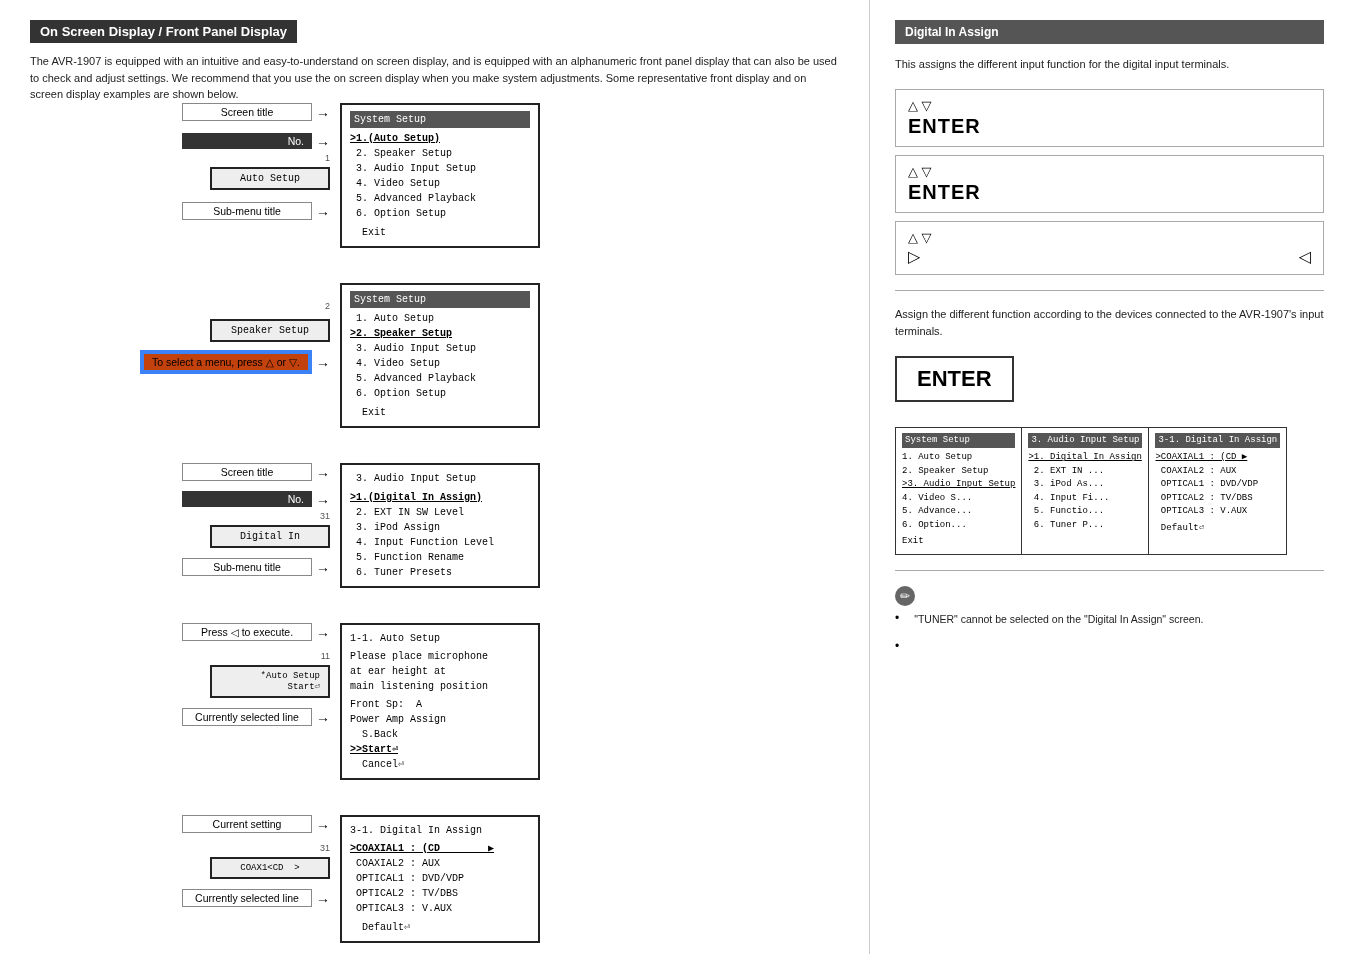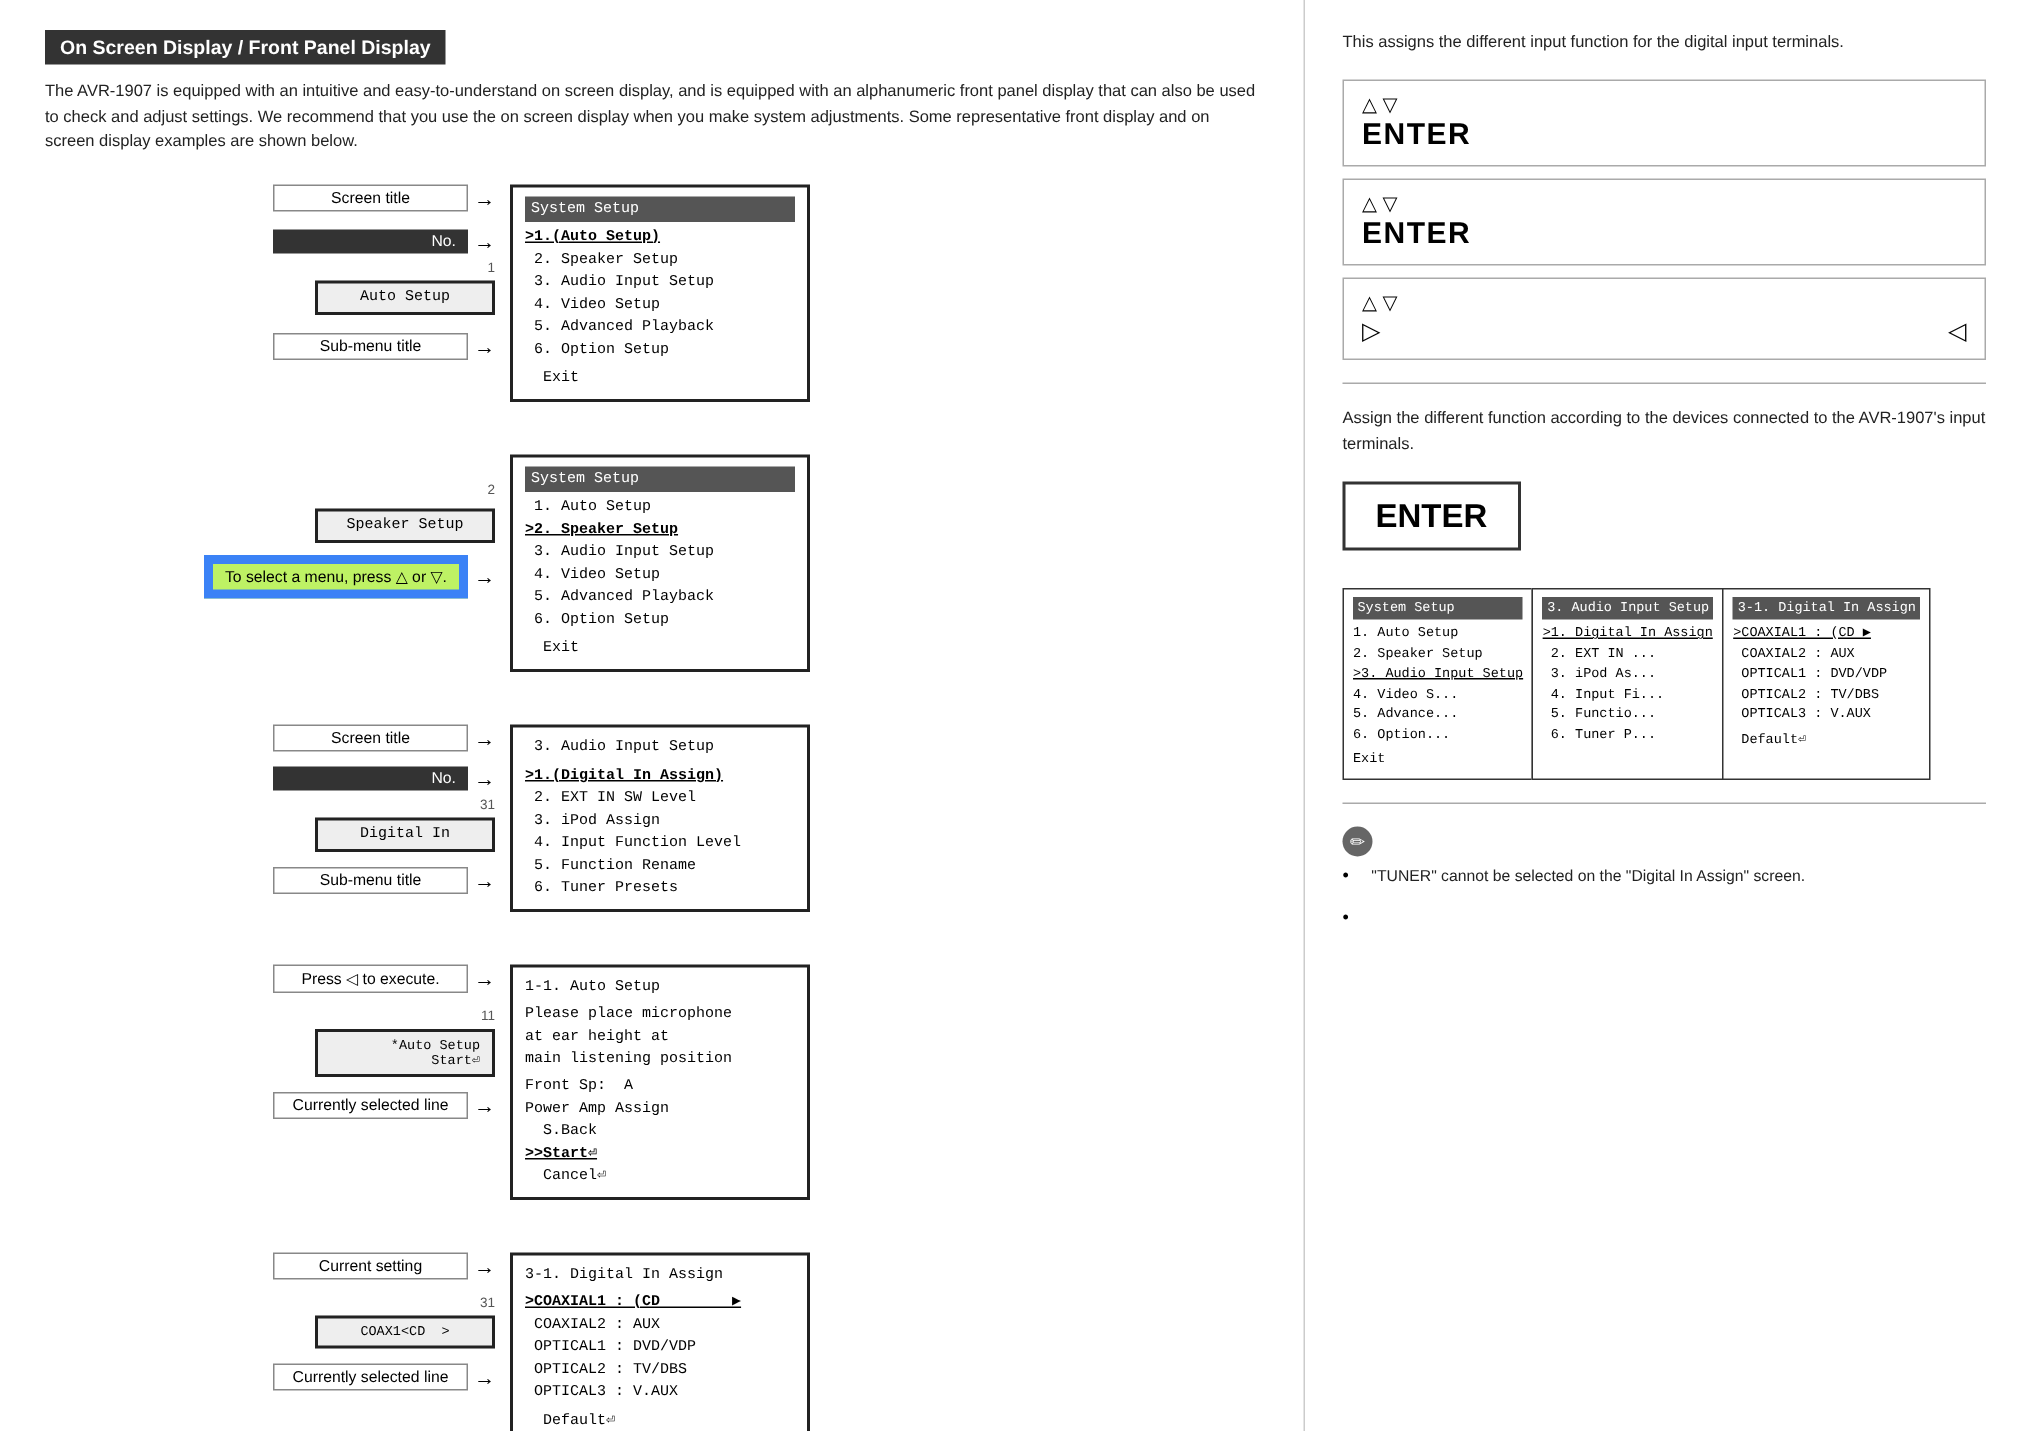--- a/index.html
+++ b/index.html
@@ -34,21 +34,20 @@
       font-size: 13px;
       font-weight: bold;
       margin-bottom: 10px;
       display: inline-block;
       min-width: 200px;
     }
 
     .intro-text {
       font-size: 11px;
       line-height: 1.5;
-      margin-bottom: 20px;
       color: #222;
     }
 
     
     .screen-block {
       background: #fff;
       border: 2px solid #222;
       padding: 6px 8px;
       font-size: 10px;
       font-family: 'Courier New', monospace;
@@ -199,24 +198,24 @@
       background: #333;
       color: #fff;
       padding: 2px 8px;
       font-size: 10.5px;
       min-width: 130px;
       text-align: right;
       display: inline-block;
     }
 
     .press-instruction {
-      border: 6px solid #3b82f6;
+      border: 4px solid #3b82f6;
       padding: 2px 8px;
       font-size: 10.5px;
-      background: #bef264;
+      background: #c2410c;
       display: inline-block;
     }
 
   </style>
 </head>
 <body>
 
 <div class="left-panel">
   <div class="section-header">On Screen Display / Front Panel Display</div>
   <p class="intro-text">The AVR-1907 is equipped with an intuitive and easy-to-understand on screen display, and is equipped with an alphanumeric front panel display that can also be used to check and adjust settings. We recommend that you use the on screen display when you make system adjustments. Some representative front display and on screen display examples are shown below.</p>
@@ -393,20 +392,21 @@
         <div style="height:4px;"></div>
         <div>&nbsp;&nbsp;Default⏎</div>
       </div>
     </div>
   </div>
 
   
 </div>
 
 <div class="right-panel">
+  <div class="right-section-header">Digital In Assign</div>
 
   <p class="right-desc">This assigns the different input function for the digital input terminals.</p>
 
   
   <div style="border:1px solid #aaa;padding:8px 12px;margin-bottom:8px;">
     <div style="font-size:13px;margin-bottom:2px;">△ ▽</div>
     <div style="font-size:20px;font-weight:bold;letter-spacing:1px;">ENTER</div>
   </div>
 
   

